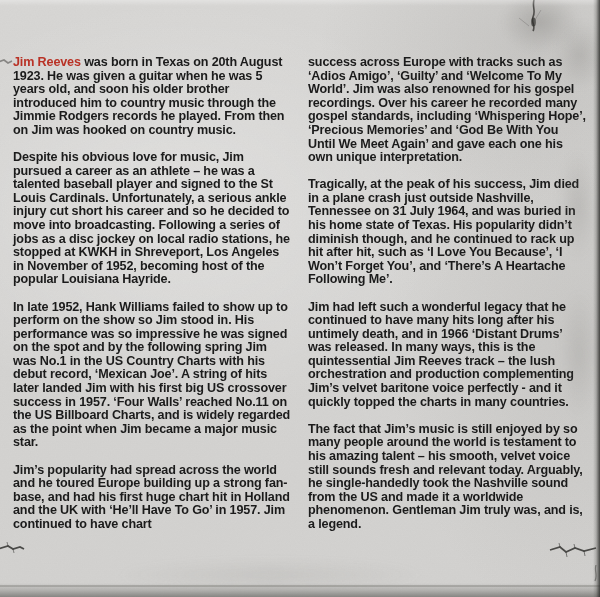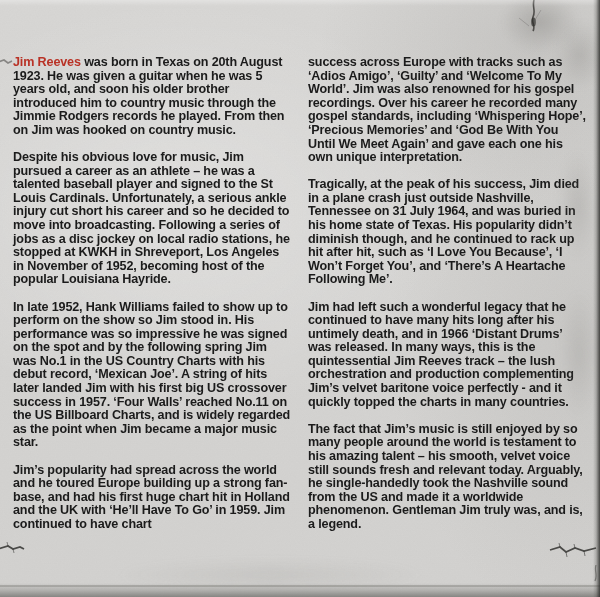--- a/index.html
+++ b/index.html
@@ -75,21 +75,21 @@
       <feColorMatrix type="matrix" values="0 0 0 0 0.42  0 0 0 0 0.42  0 0 0 0 0.41  0 0 0 0.10 0"></feColorMatrix>
     </filter>
     <rect width="600" height="597" filter="url(#grain)"></rect>
   </svg>
 
   <div class="columns">
     <div class="col">
       <p><span class="lead-red">Jim Reeves</span><span> was born in Texas on 20th August 1923. He was given a guitar when he was 5 years old, and soon his older brother introduced him to country music through the Jimmie Rodgers records he played. From then on Jim was hooked on country music.</span></p>
       <p>Despite his obvious love for music, Jim pursued a career as an athlete – he was a talented baseball player and signed to the St Louis Cardinals.  Unfortunately, a serious ankle injury cut short his career and so he decided to move into broadcasting. Following a series of jobs as a disc jockey on local radio stations, he stopped at KWKH in Shreveport, Los Angeles in November of 1952, becoming host of the popular Louisiana Hayride.</p>
       <p>In late 1952, Hank Williams failed to show up to perform on the show so Jim stood in. His performance was so impressive he was signed on the spot and by the following spring Jim was No.1 in the US Country Charts with his debut record, ‘Mexican Joe’. A string of hits later landed Jim with his first big US crossover success in 1957. ‘Four Walls’ reached No.11 on the US Billboard Charts, and is widely regarded as the point when Jim became a major music star.</p>
-      <p>Jim’s popularity had spread across the world and he toured Europe building up a strong fan-base, and had his first huge chart hit in Holland and the UK with ‘He’ll Have To Go’ in 1959. Jim continued to have chart</p>
+      <p>Jim’s popularity had spread across the world and he toured Europe building up a strong fan-base, and had his first huge chart hit in Holland and the UK with ‘He’ll Have To Go’ in 1957. Jim continued to have chart</p>
     </div>
     <div class="col">
       <p>success across Europe with tracks such as ‘Adios Amigo’, ‘Guilty’ and ‘Welcome To My World’. Jim was also renowned for his gospel recordings. Over his career he recorded many gospel standards, including ‘Whispering Hope’, ‘Precious Memories’ and ‘God Be With You Until We Meet Again’ and gave each one his own unique interpretation.</p>
       <p>Tragically, at the peak of his success, Jim died in a plane crash just outside Nashville, Tennessee on 31 July 1964, and was buried in his home state of Texas. His popularity didn’t diminish though, and he continued to rack up hit after hit, such as ‘I Love You Because’, ‘I Won’t Forget You’, and ‘There’s A Heartache Following Me’.</p>
       <p>Jim had left such a wonderful legacy that he continued to have many hits long after his untimely death, and in 1966 ‘Distant Drums’ was released.  In many ways, this is the quintessential Jim Reeves track – the lush orchestration and production complementing Jim’s velvet baritone voice perfectly - and it quickly topped the charts in many countries.</p>
       <p>The fact that Jim’s music is still enjoyed by so many people around the world is testament to his amazing talent – his smooth, velvet voice still sounds fresh and relevant today. Arguably, he single-handedly took the Nashville sound from the US and made it a worldwide phenomenon. Gentleman Jim truly was, and is, a legend.</p>
     </div>
   </div>
 
   <div class="smudge smudge-tr1"></div>

